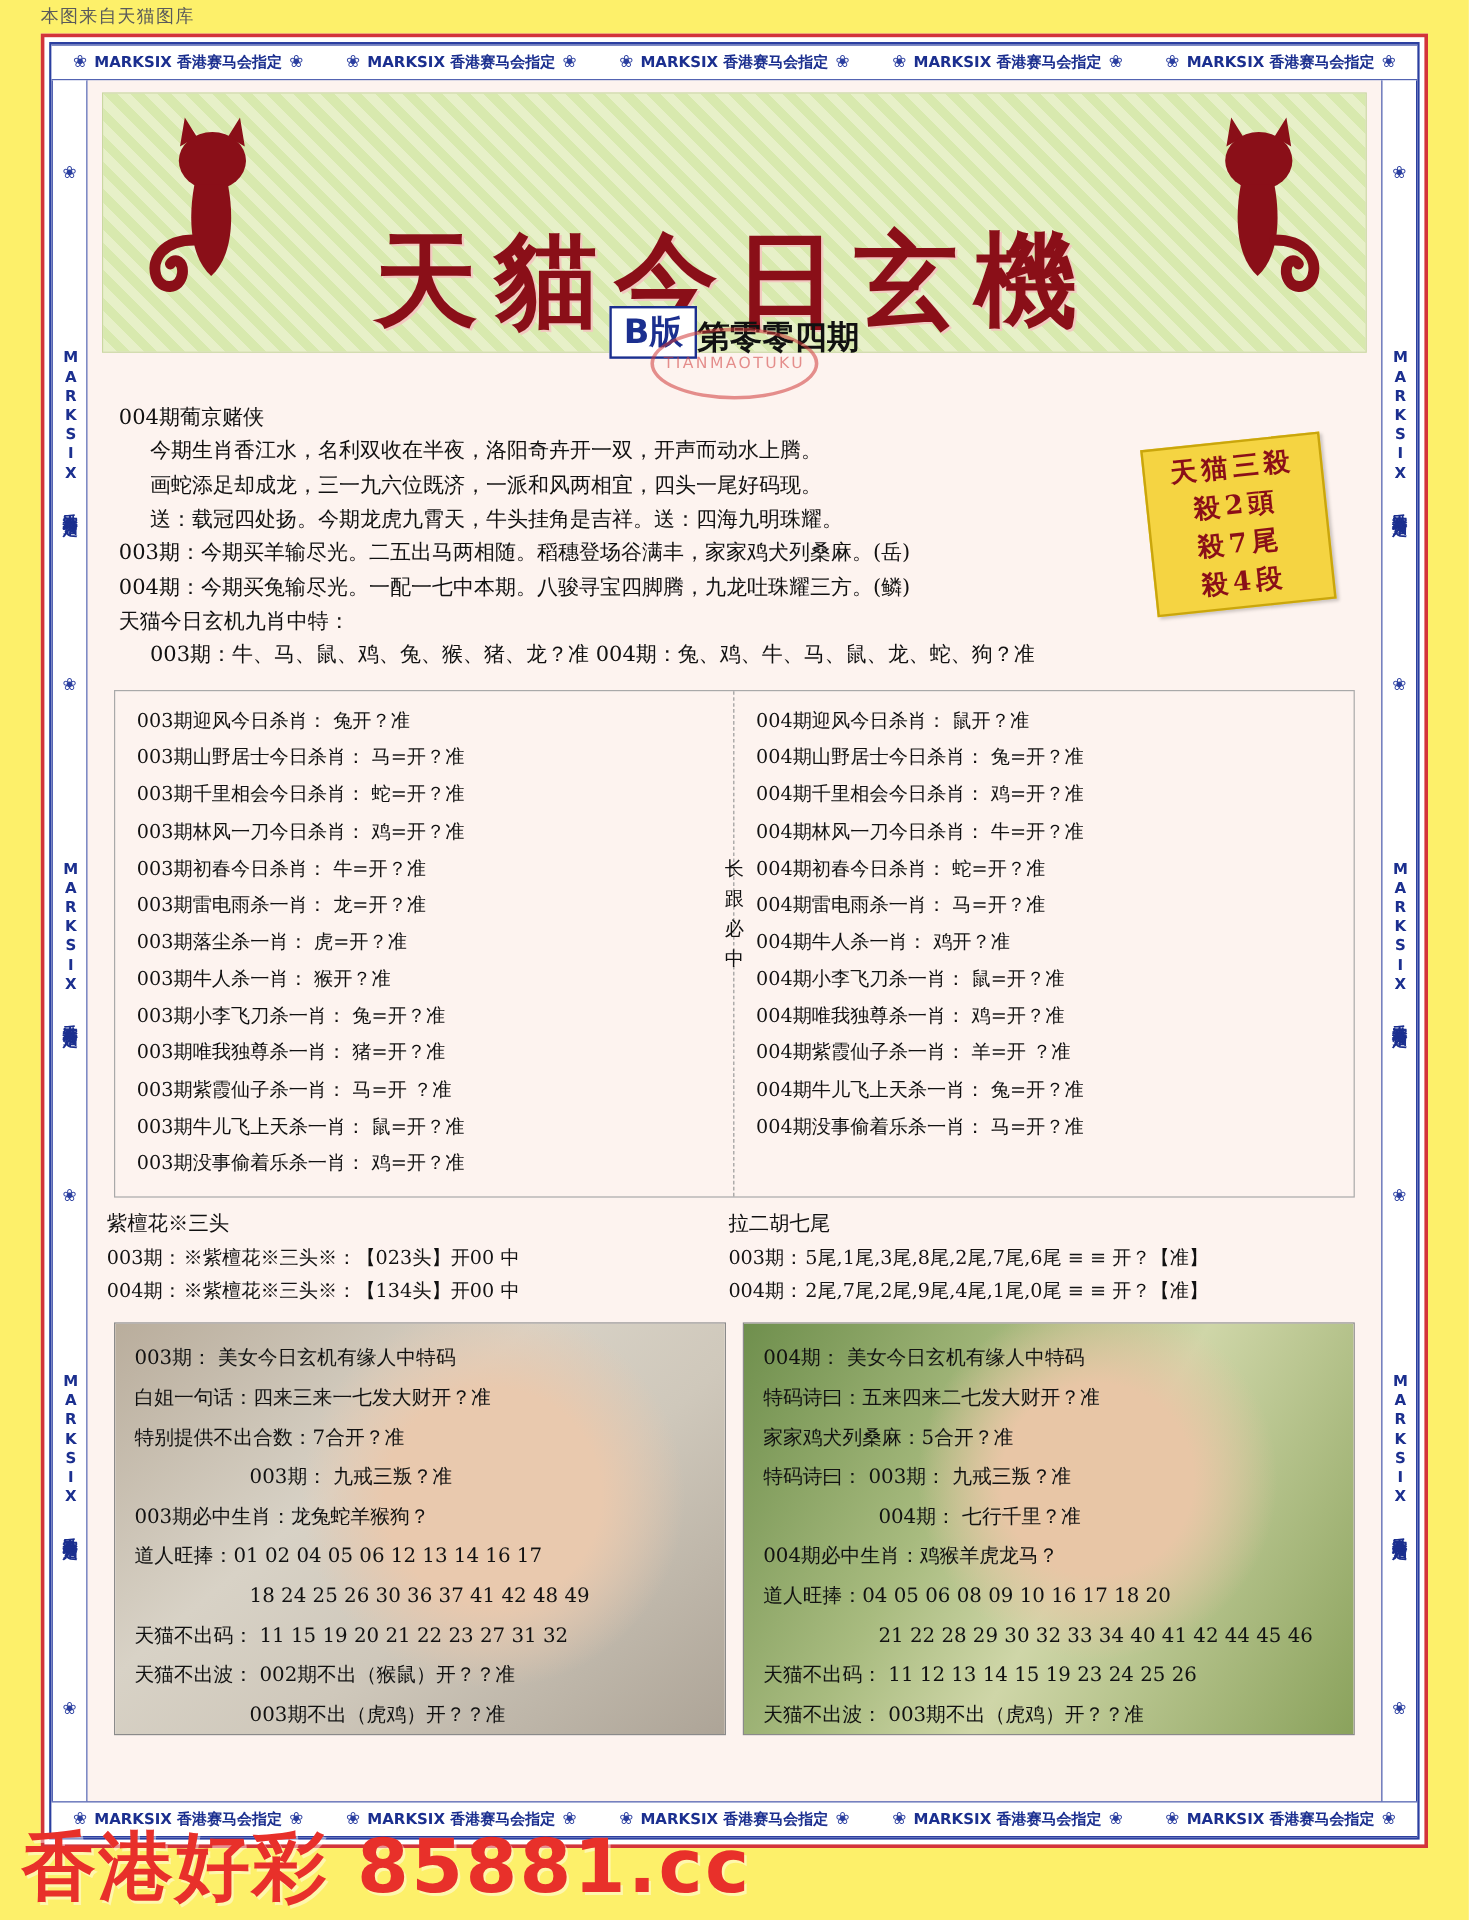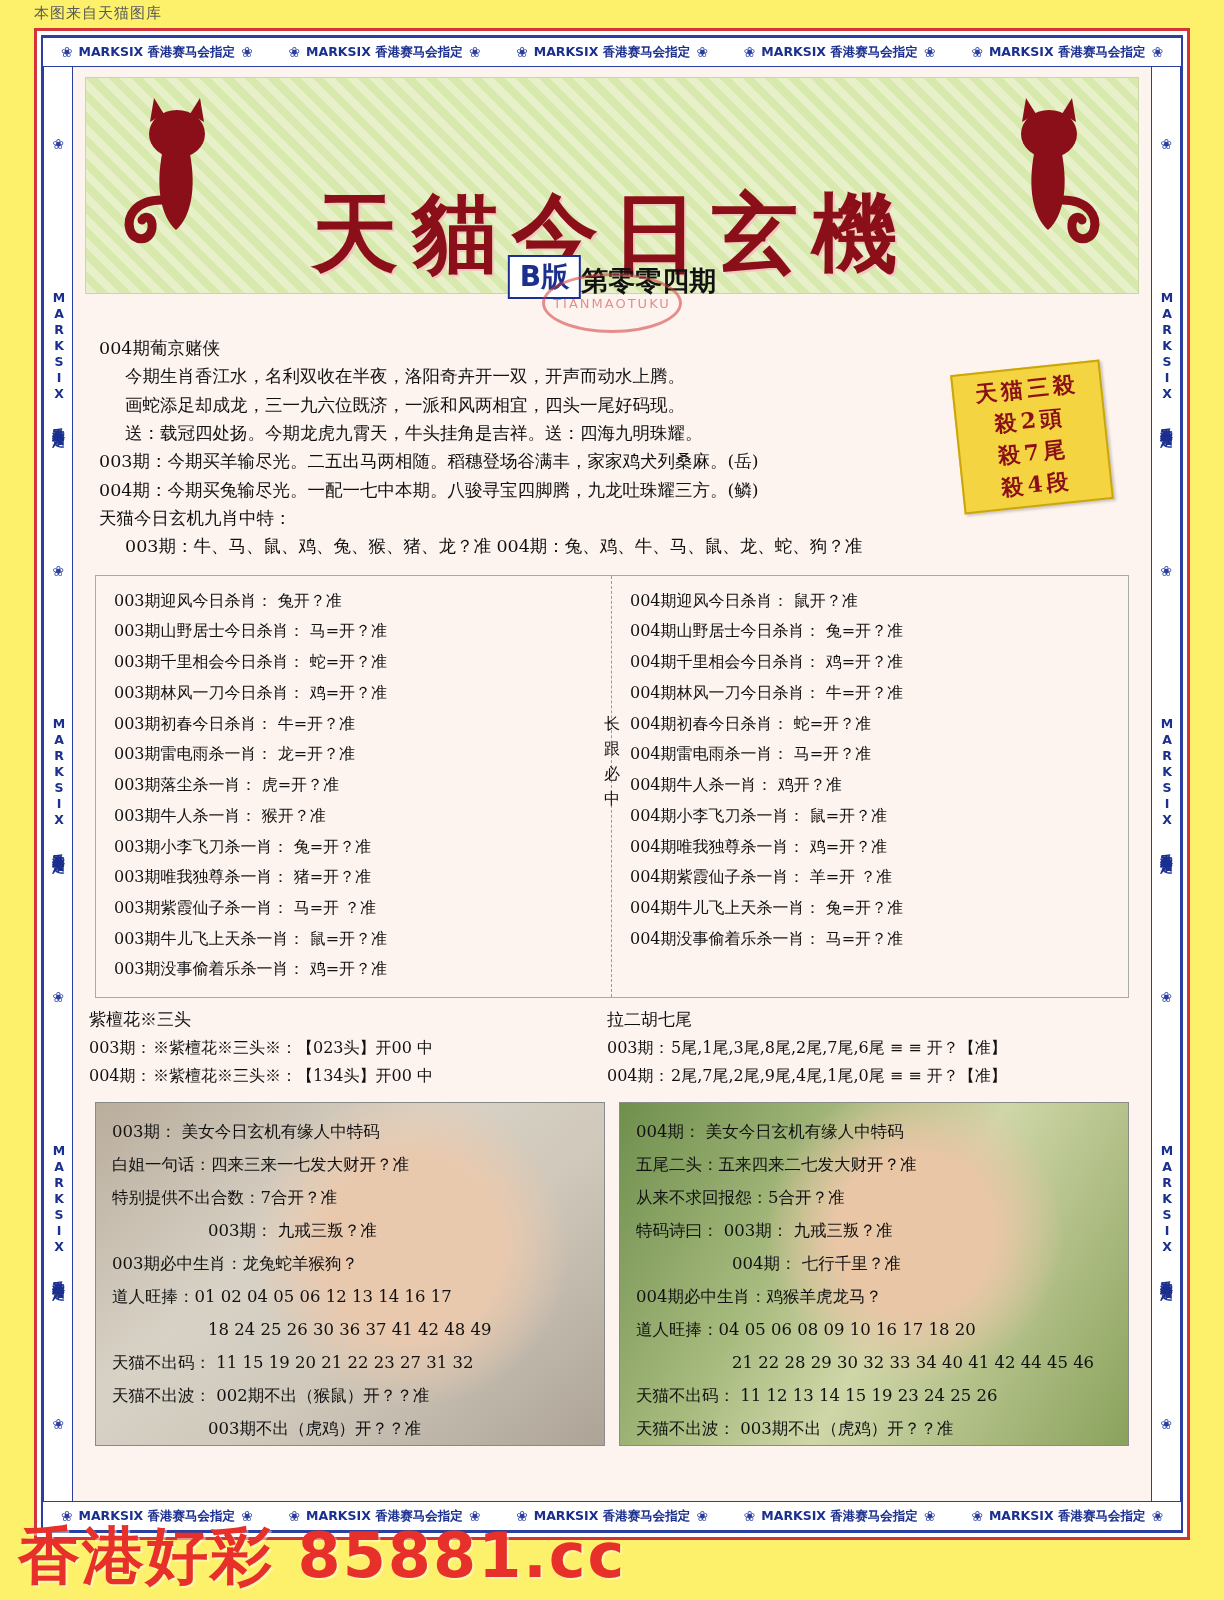--- a/index.html
+++ b/index.html
@@ -363,22 +363,22 @@
               <div class="pline ind">18 24 25 26 30 36 37 41 42 48 49</div>
               <div class="pline">天猫不出码： 11 15 19 20 21 22 23 27 31 32</div>
               <div class="pline">天猫不出波： 002期不出（猴鼠）开？？准</div>
               <div class="pline ind">003期不出（虎鸡）开？？准</div>
             </div>
         </div>
         <div class="pbox two">
           <div class="bg"></div>
           <div class="txt" id="box-right">
               <div class="pline">004期：  美女今日玄机有缘人中特码</div>
-              <div class="pline">五尾二头：五来四来二七发大财开？准</div>
-              <div class="pline">从来不求回报怨：5合开？准</div>
+              <div class="pline">特码诗曰：五来四来二七发大财开？准</div>
+              <div class="pline">家家鸡犬列桑麻：5合开？准</div>
               <div class="pline">特码诗曰： 003期：  九戒三叛？准</div>
               <div class="pline ind">004期：  七行千里？准</div>
               <div class="pline">004期必中生肖：鸡猴羊虎龙马？</div>
               <div class="pline">道人旺捧：04 05 06 08 09 10 16 17 18 20</div>
               <div class="pline ind">21 22 28 29 30 32 33 34 40 41 42 44 45 46</div>
               <div class="pline">天猫不出码： 11 12 13 14 15 19 23 24 25 26</div>
               <div class="pline">天猫不出波： 003期不出（虎鸡）开？？准</div>
               <div class="pline ind">004期不出（狗兔）开？？准</div>
             </div>
         </div>

